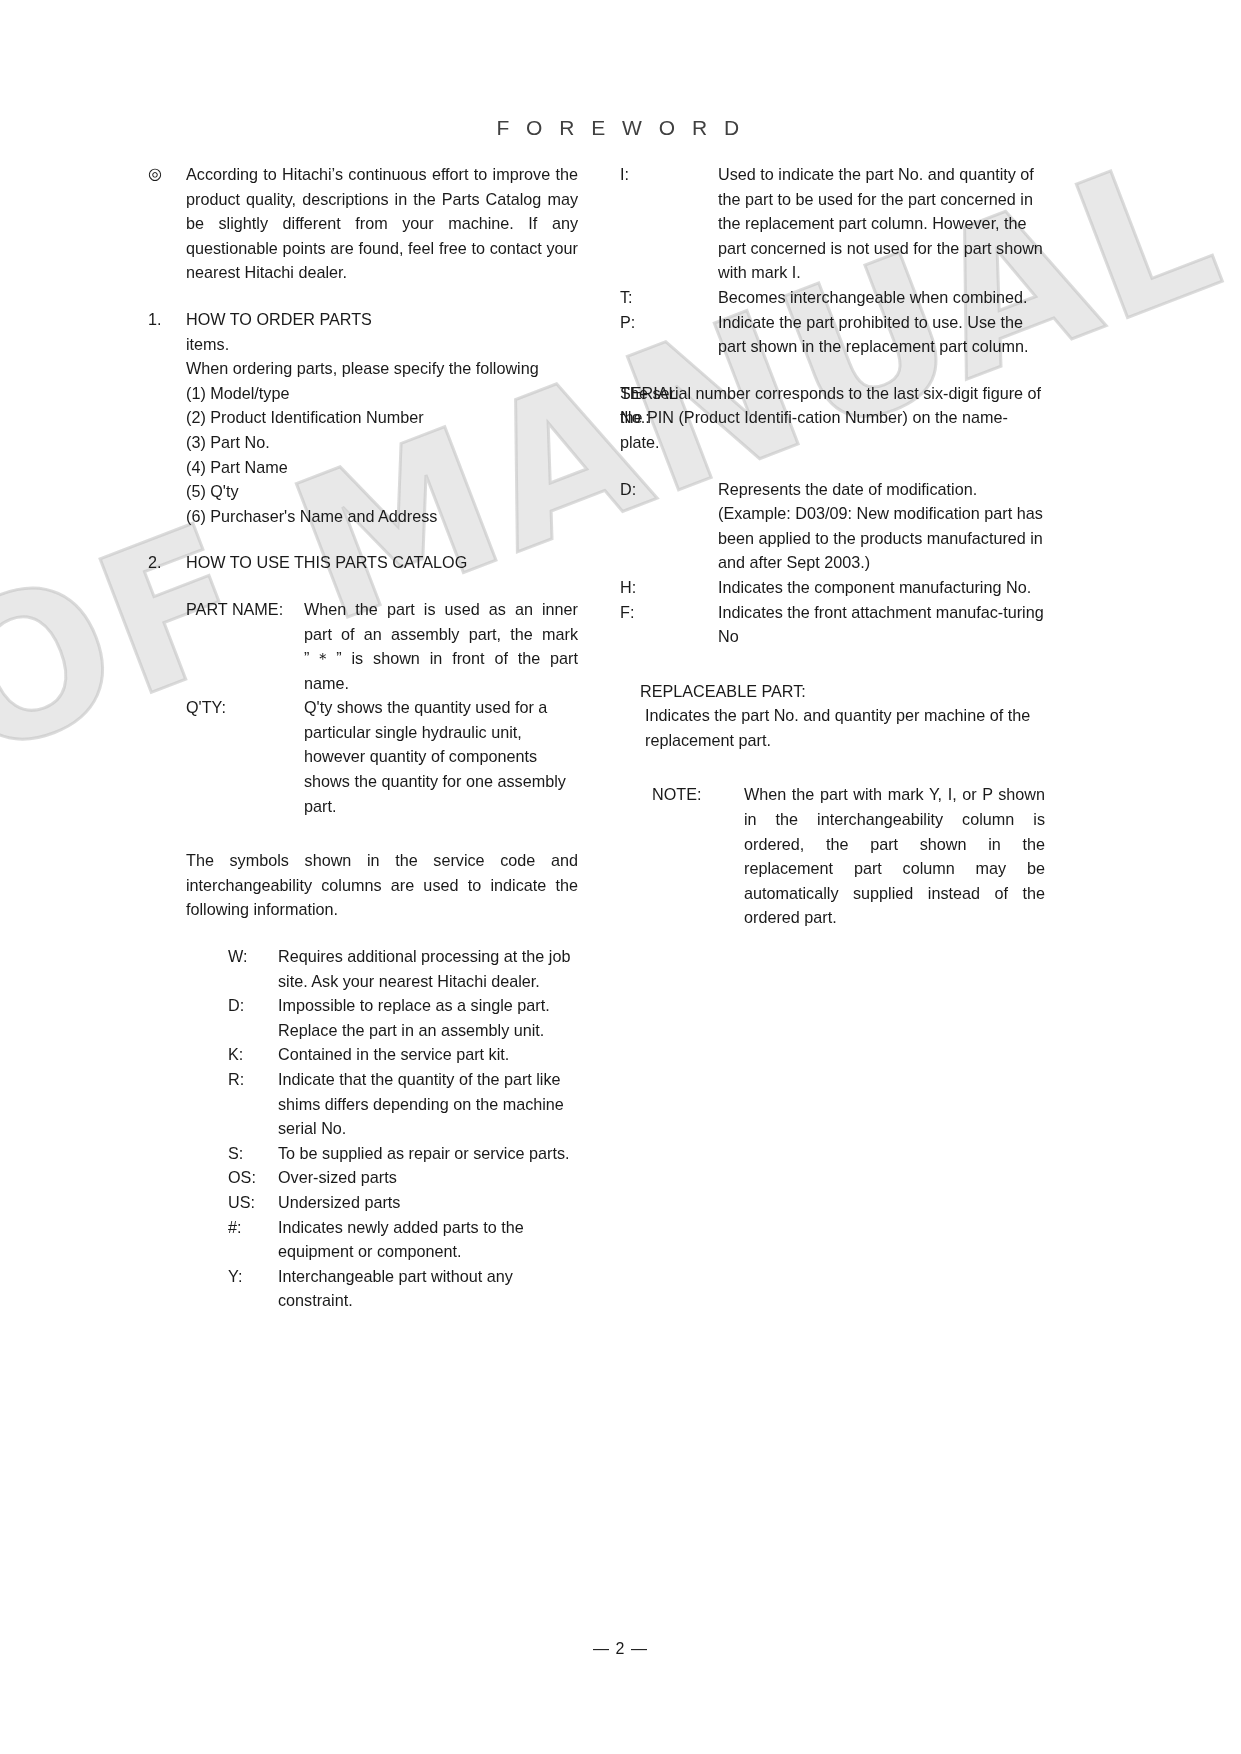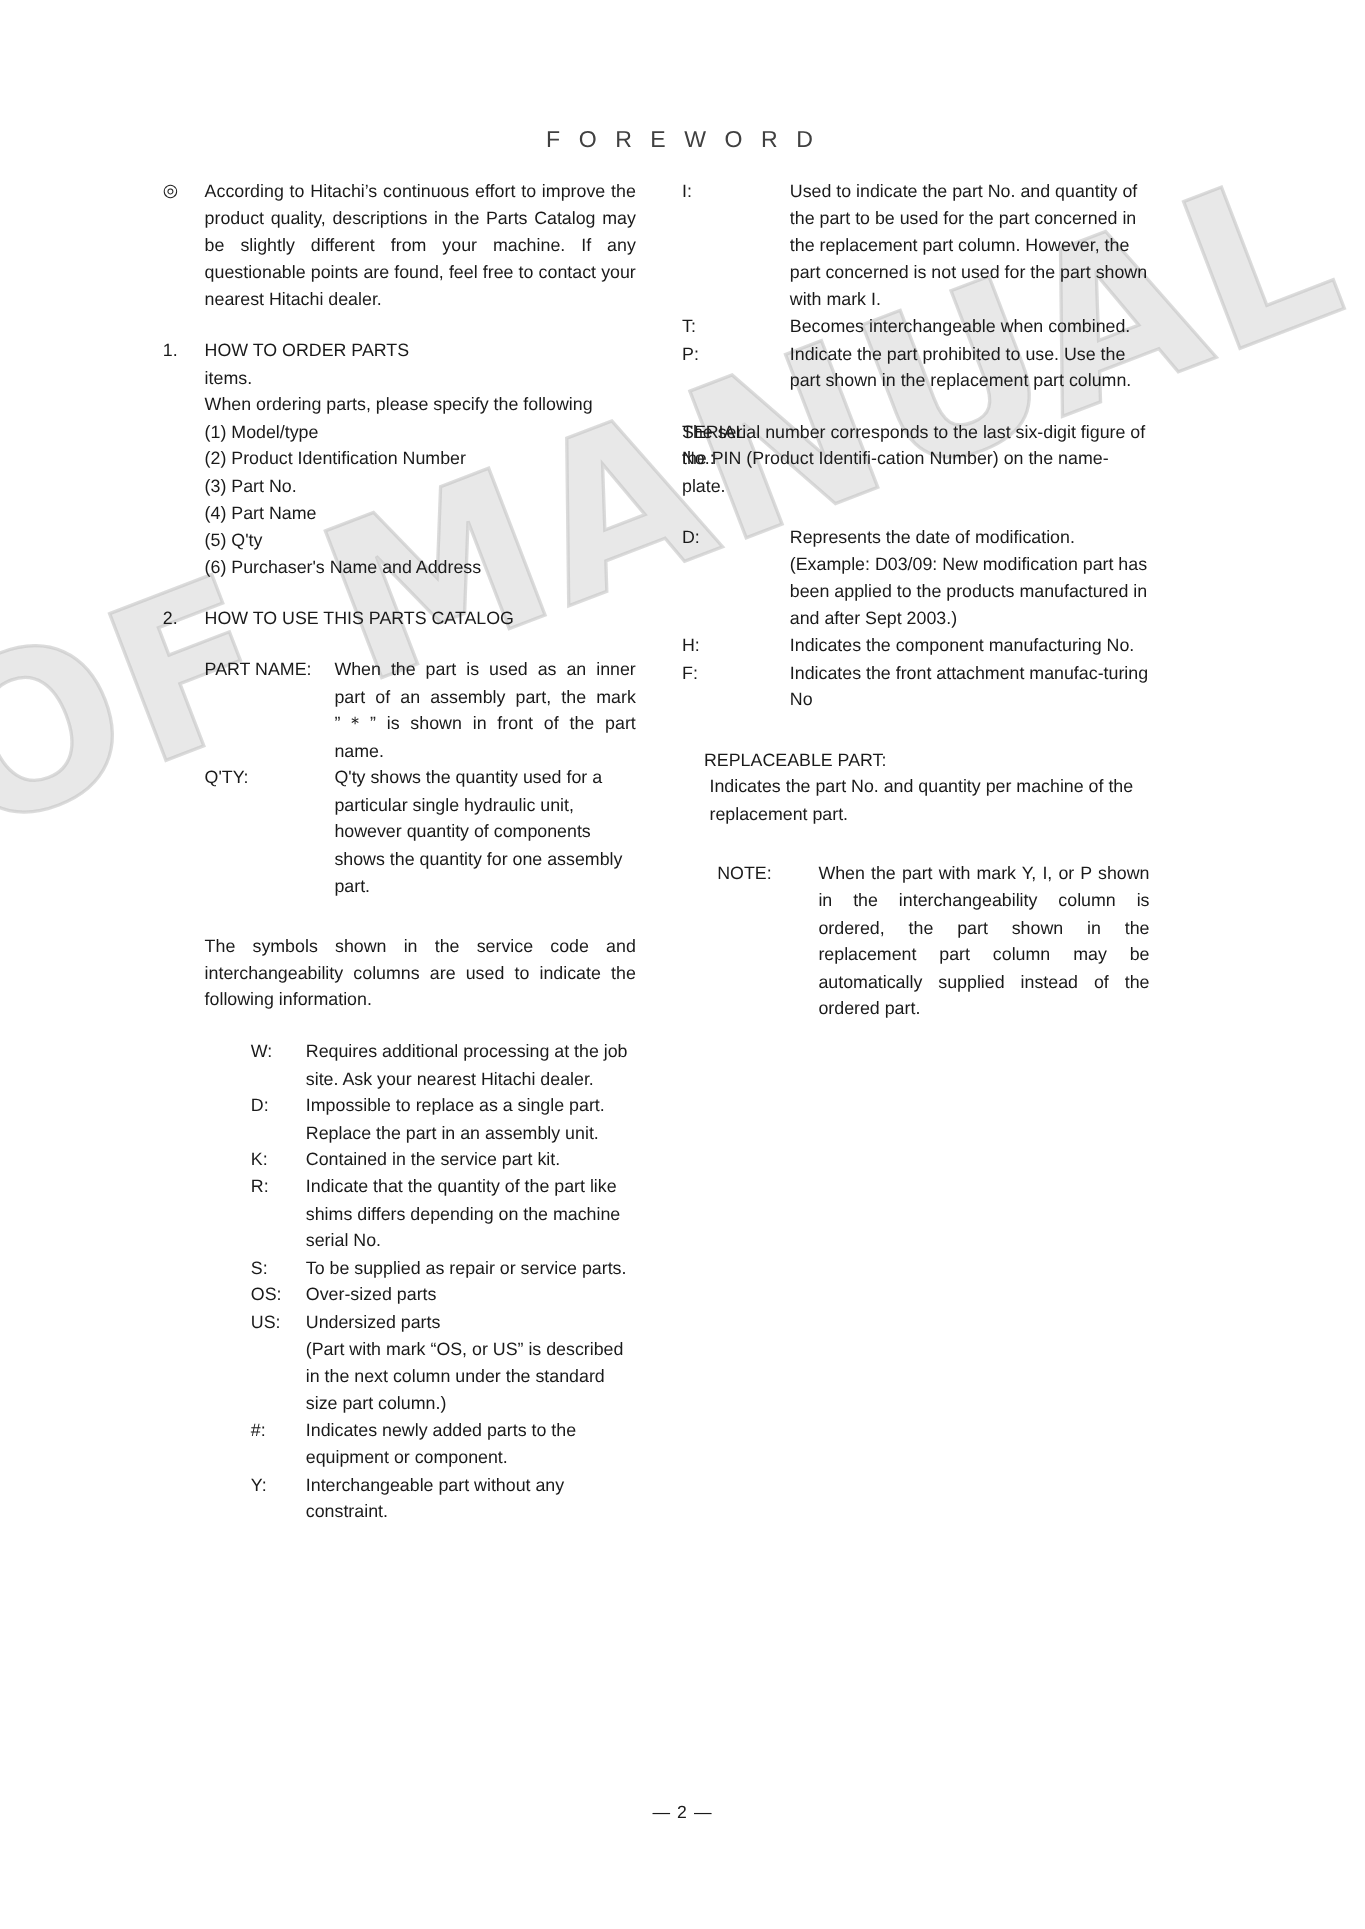--- a/index.html
+++ b/index.html
@@ -219,21 +219,20 @@
         <div class="dd plain">To be supplied as repair or service parts.</div>
       </div>
       <div class="def">
         <div class="dt">OS:</div>
         <div class="dd plain">Over-sized parts</div>
       </div>
       <div class="def">
         <div class="dt">US:</div>
         <div class="dd plain">Undersized parts</div>
       </div>
-      <div class="sym-cont plain">(Part with mark “OS, or US” is described in the next column under the standard size part column.)</div>
       <div class="def">
         <div class="dt">#:</div>
         <div class="dd plain">Indicates newly added parts to the equipment or component.</div>
       </div>
       <div class="def">
         <div class="dt">Y:</div>
         <div class="dd plain">Interchangeable part without any constraint.</div>
       </div>
     </div>
 

